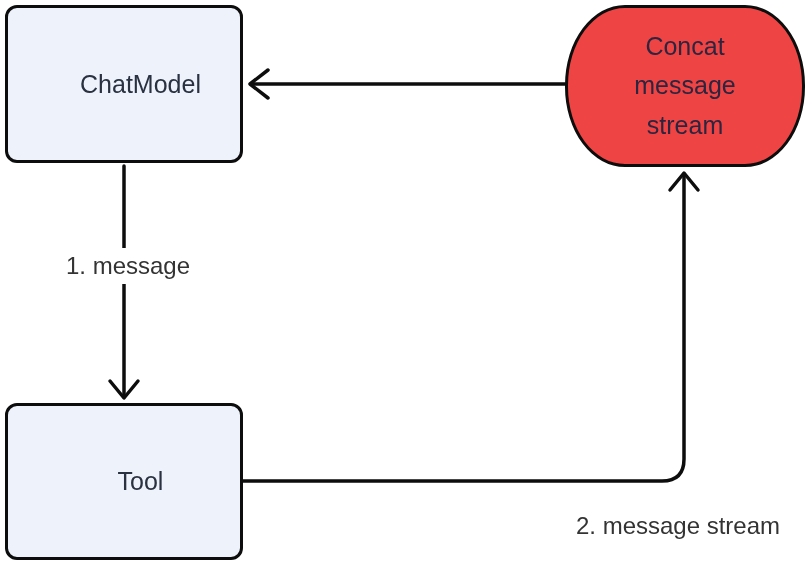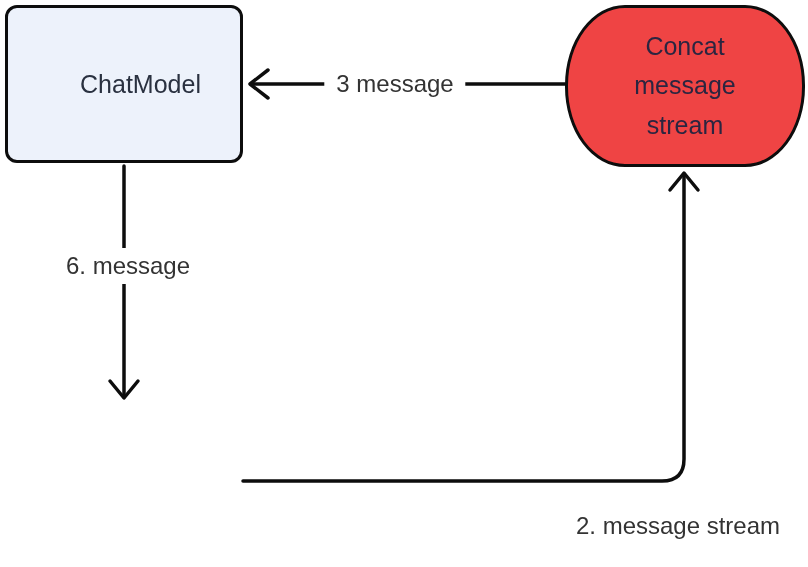--- a/index.html
+++ b/index.html
@@ -87,20 +87,22 @@
   </svg>
 
   <div class="node node-rect" id="node-chatmodel">
     <span>ChatModel</span>
   </div>
 
   <div class="node" id="node-concat">
     <span>Concat message stream</span>
   </div>
 
+  <div class="node node-rect" id="node-tool">
+    <span>Tool</span>
+  </div>
 
-  <div class="edge-label" id="label-msg1">6. message</div>
+  <div class="edge-label" id="label-msg1">1. message</div>
 
   <div class="edge-label" id="label-msg2">2. message stream</div>
 
-  <div class="edge-label" id="label-msg3">3 message</div>
 
 </div>
 
 </body></html>

